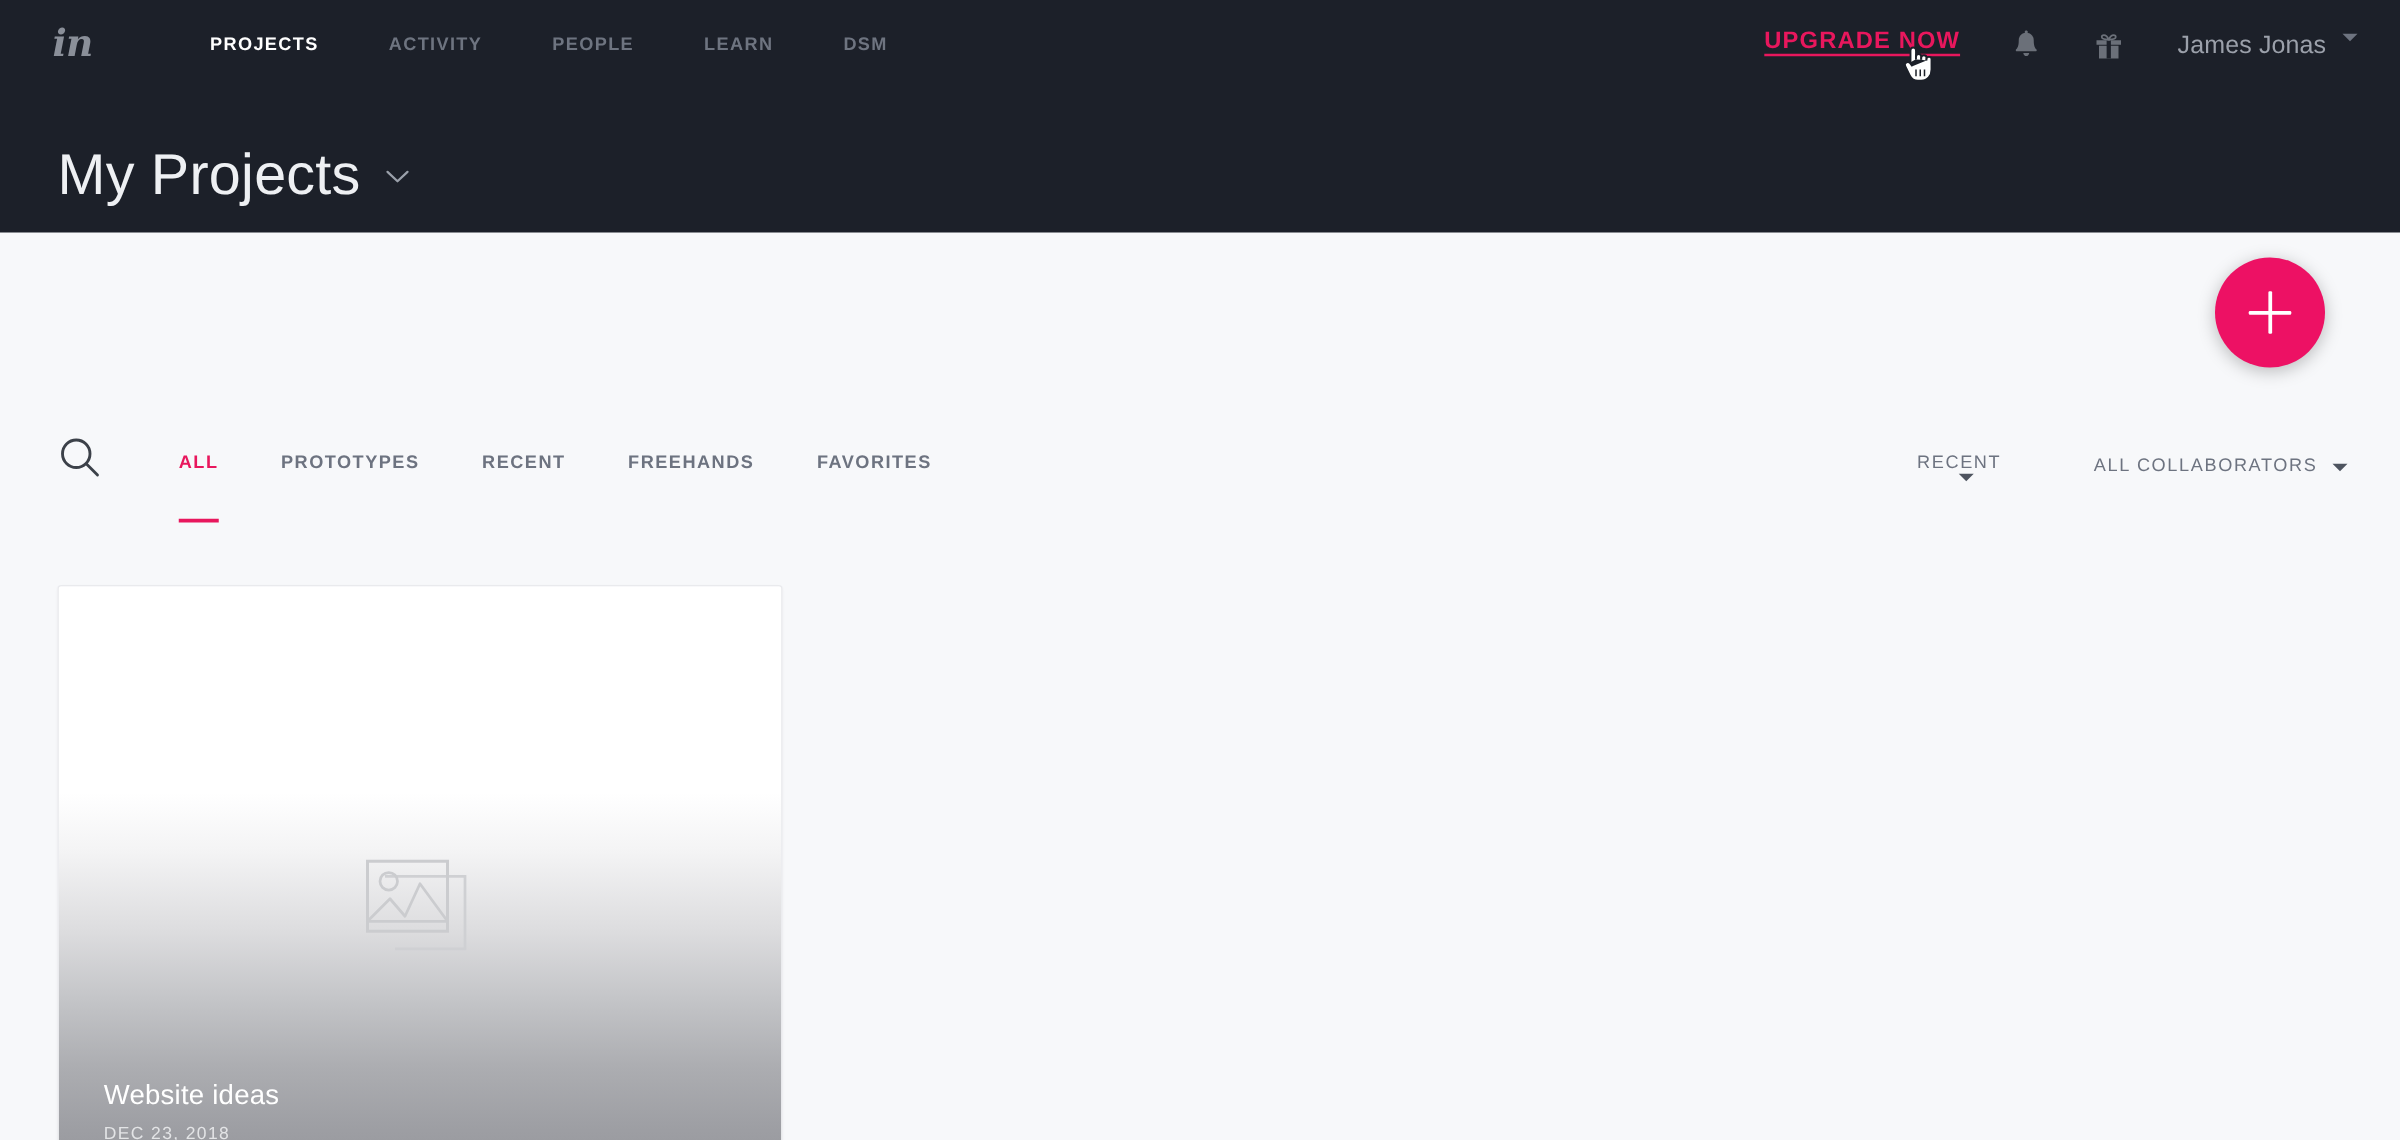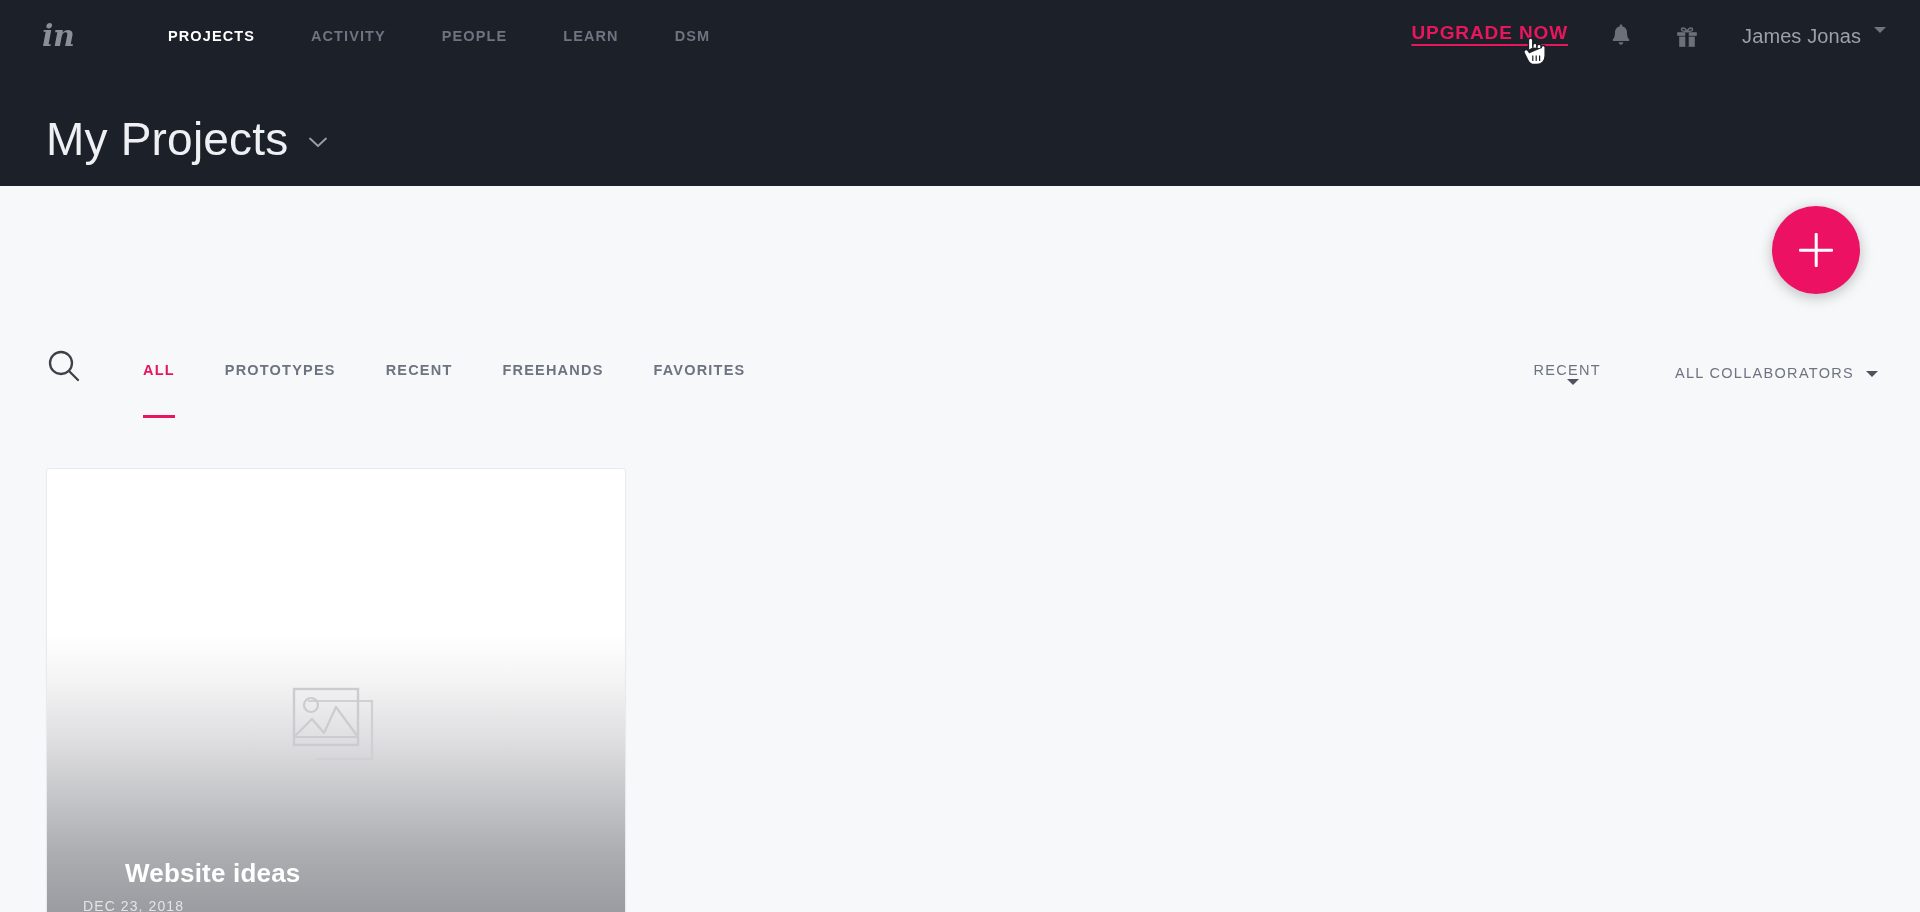--- a/index.html
+++ b/index.html
@@ -300,26 +300,25 @@
     transform: translateX(-50%);
     opacity: 1;
   }
 
   .card-meta {
     position: absolute;
     left: 36px;
     bottom: 12px;
   }
   .card-title {
-    font-size: 26px;
-    font-weight: 700;
+    font-size: 22px;
+    font-weight: 400;
     color: #FFFFFF;
     letter-spacing: 0.2px;
     line-height: 1.2;
-    margin-left: 42px;
   }
   .card-date {
     margin-top: 9px;
     font-size: 14px;
     letter-spacing: 1.1px;
     color: #E3E4E6;
     line-height: 1.2;
   }
 
   

